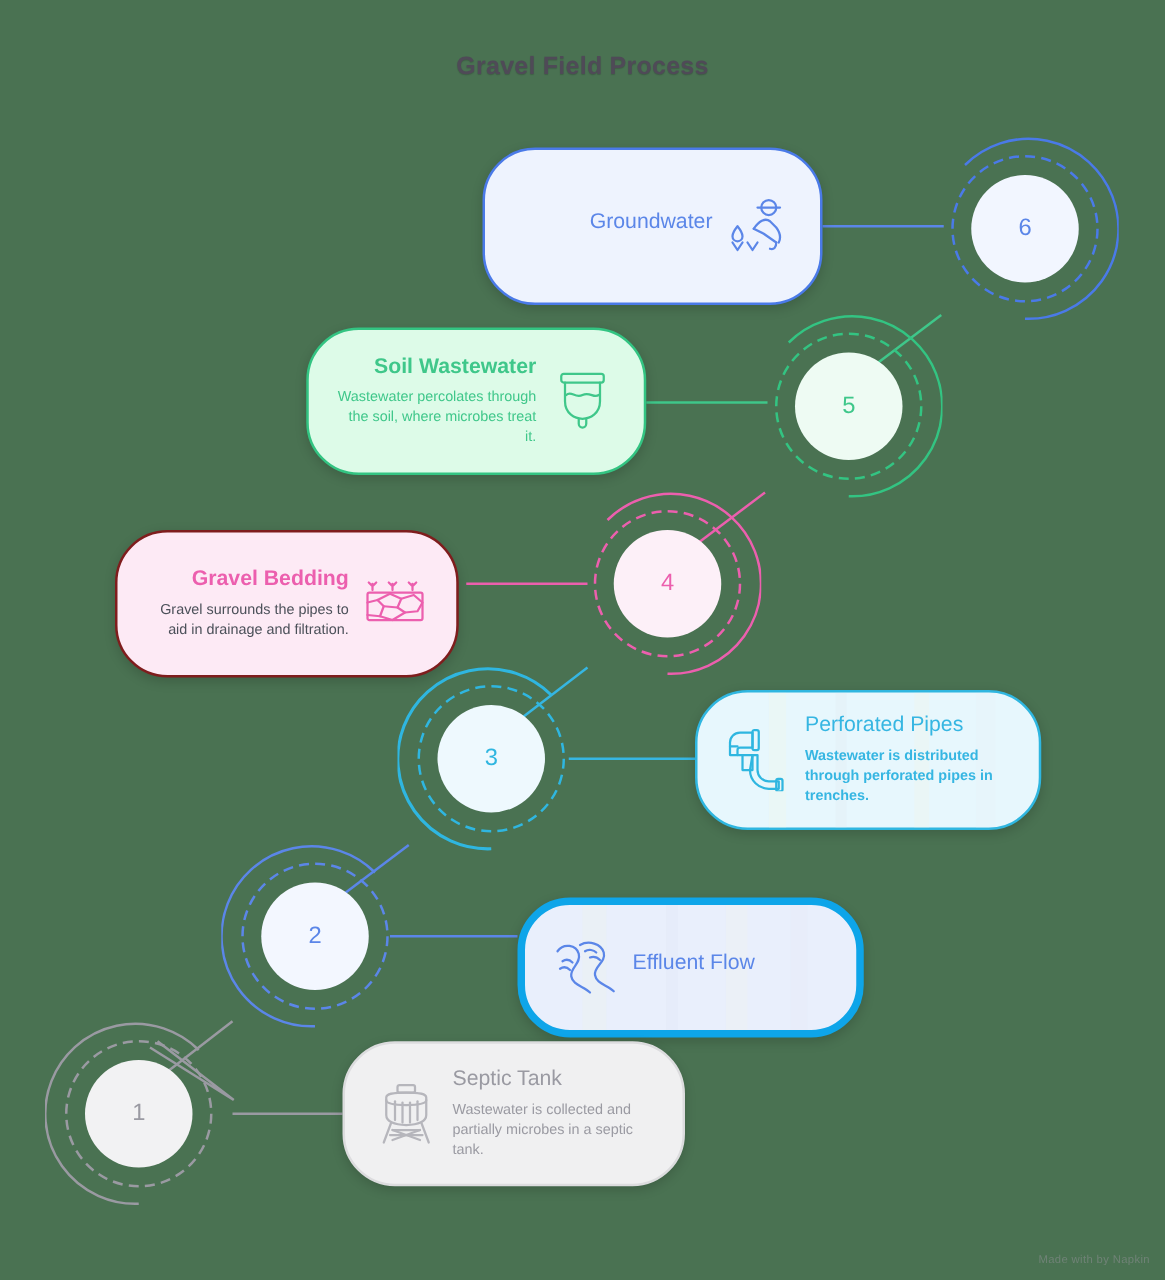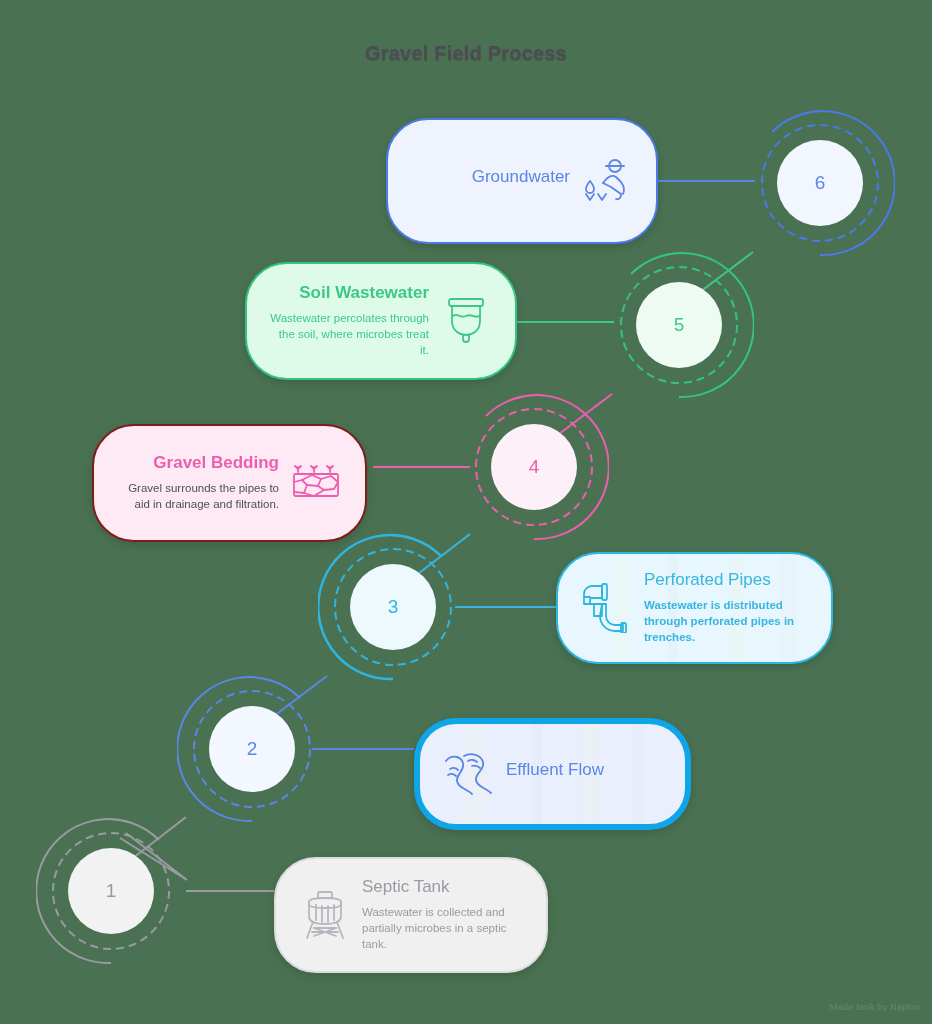--- a/index.html
+++ b/index.html
@@ -61,21 +61,21 @@
   #card-gravel .desc{color:#4b5059;}
 
   #card-pipes{left:556px;top:552px;width:277px;height:112px;background:#e7f7fd;border:2px solid #2fb6e0;}
   #card-pipes .ttl{color:#36b6e2;font-size:17px;}
   #card-pipes .desc{color:#36b6e2;font-weight:bold;}
 
   #card-effluent{left:414px;top:694px;width:277px;height:112px;background:#e9effc;border:6px solid #0ea5e9;margin-top:24px;}
   #card-effluent .ttl{color:#5b86e8;font-size:17px;}
   #card-effluent .desc{color:#6f94ea;font-weight:bold;}
 
-  #card-septic{left:274px;top:857px;width:274px;height:116px;background:#f0f0f1;border:2px solid #dcdcde;}
+  #card-septic{left:274px;top:833px;width:274px;height:116px;background:#f0f0f1;border:2px solid #dcdcde;}
   #card-septic .ttl{color:#9a9aa2;font-size:17px;}
   #card-septic .desc{color:#9a9aa2;}
 
   
   .bands{position:absolute;inset:0;pointer-events:none;opacity:.5;}
 
   
   .node{position:absolute;width:150px;height:150px;}
   .node svg{position:absolute;left:0;top:0;}
   .node .num{
@@ -308,14 +308,14 @@
           <path d="M16 40 L38 48 M38 40 L16 48"></path>
         </svg>
       </div>
       <div class="txt">
         <div class="ttl">Septic Tank</div>
         <div class="desc">Wastewater is collected and partially microbes in a septic tank.</div>
       </div>
     </div>
   </div>
 
-  <div id="watermark">Made tank by Napkin</div>
+  <div id="watermark">Made with by Napkin</div>
 </div>
 
 </body></html>

